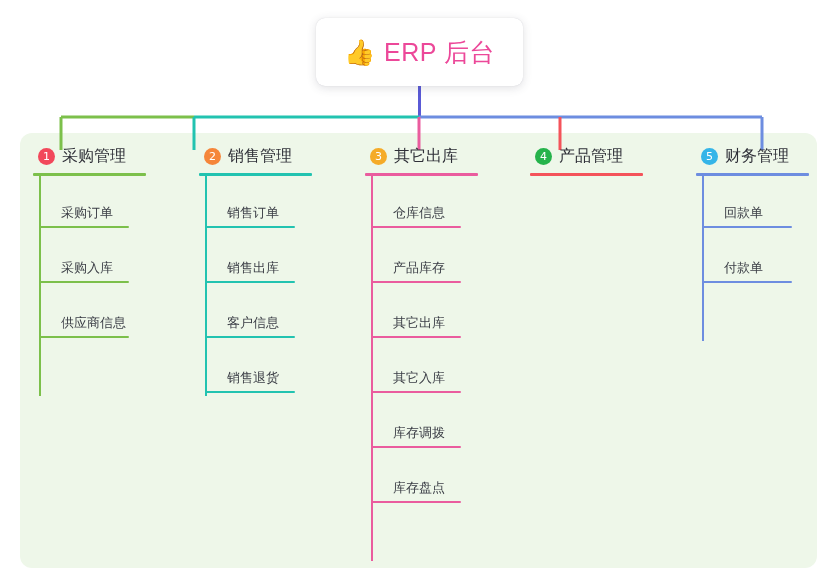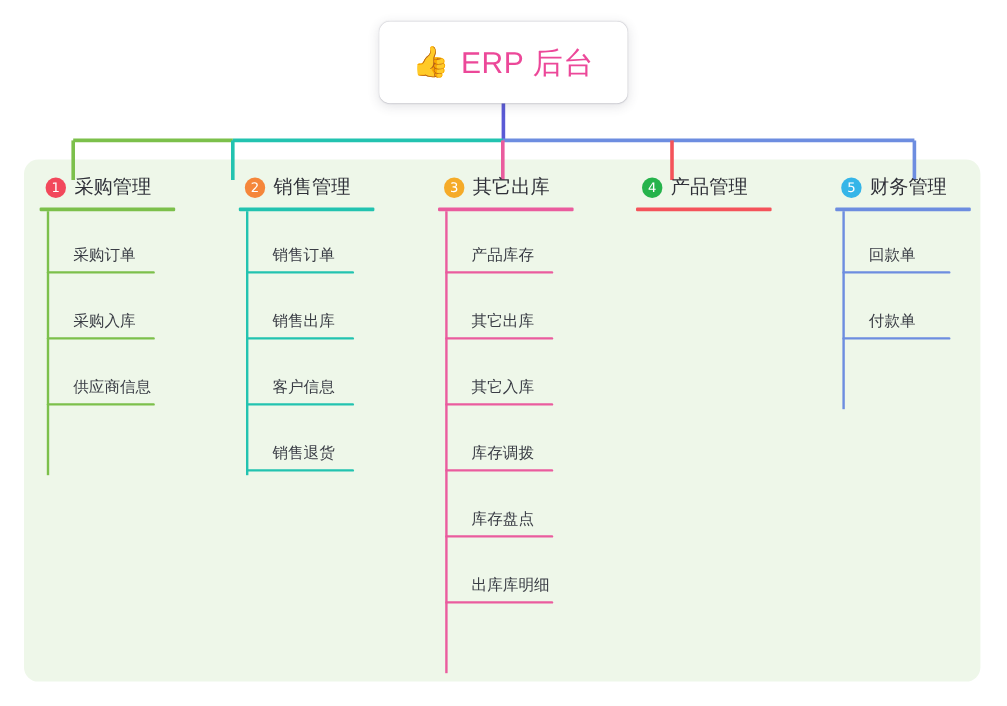--- a/index.html
+++ b/index.html
@@ -215,41 +215,41 @@
       </div>
       <div class="column" style="left: 365px;">
         <div class="col-header">
           <span class="badge" style="background: rgb(245, 171, 40);">3</span>
           <span class="col-title">其它出库</span>
         </div>
         <div class="col-underline" style="width: 113px; background: rgb(234, 92, 158);"></div>
         <div class="branch">
           <div class="trunk" style="background: rgb(234, 92, 158); height: 385px;"></div>
           <div class="leaf">
+            <span class="leaf-label">仓库信息</span>
+            <div class="leaf-underline" style="width: 90px; background: rgb(234, 92, 158);"></div>
+          </div>
+          <div class="leaf">
             <span class="leaf-label">产品库存</span>
             <div class="leaf-underline" style="width: 90px; background: rgb(234, 92, 158);"></div>
           </div>
           <div class="leaf">
             <span class="leaf-label">其它出库</span>
             <div class="leaf-underline" style="width: 90px; background: rgb(234, 92, 158);"></div>
           </div>
           <div class="leaf">
             <span class="leaf-label">其它入库</span>
             <div class="leaf-underline" style="width: 90px; background: rgb(234, 92, 158);"></div>
           </div>
           <div class="leaf">
             <span class="leaf-label">库存调拨</span>
             <div class="leaf-underline" style="width: 90px; background: rgb(234, 92, 158);"></div>
           </div>
           <div class="leaf">
             <span class="leaf-label">库存盘点</span>
-            <div class="leaf-underline" style="width: 90px; background: rgb(234, 92, 158);"></div>
-          </div>
-          <div class="leaf">
-            <span class="leaf-label">出库库明细</span>
             <div class="leaf-underline" style="width: 90px; background: rgb(234, 92, 158);"></div>
           </div>
         </div>
       </div>
       <div class="column" style="left: 530px;">
         <div class="col-header">
           <span class="badge" style="background: rgb(37, 179, 75);">4</span>
           <span class="col-title">产品管理</span>
         </div>
         <div class="col-underline" style="width: 113px; background: rgb(244, 83, 90);"></div>

